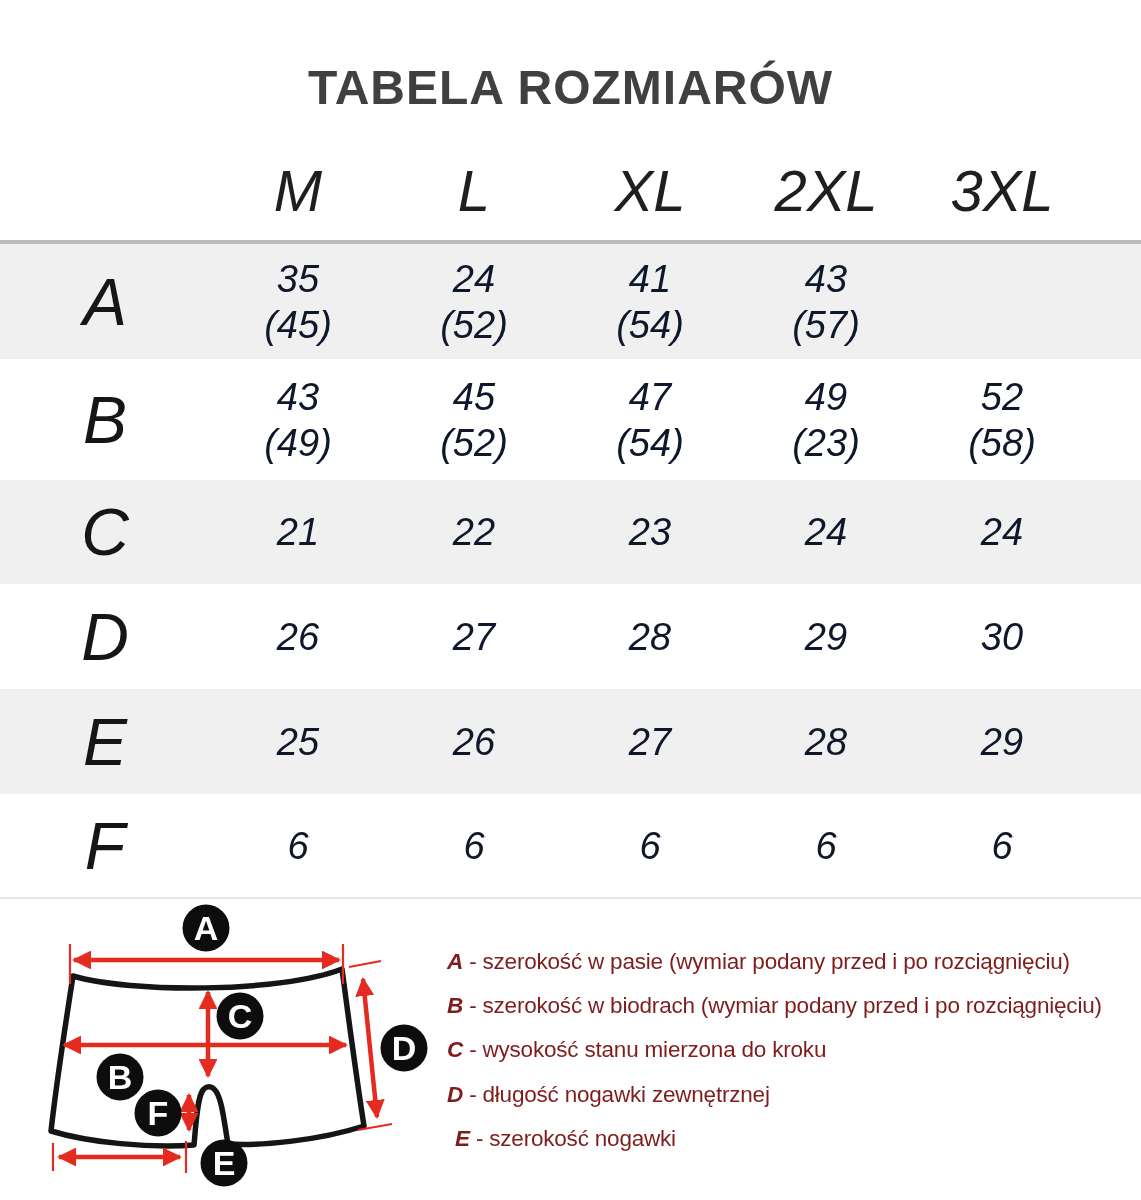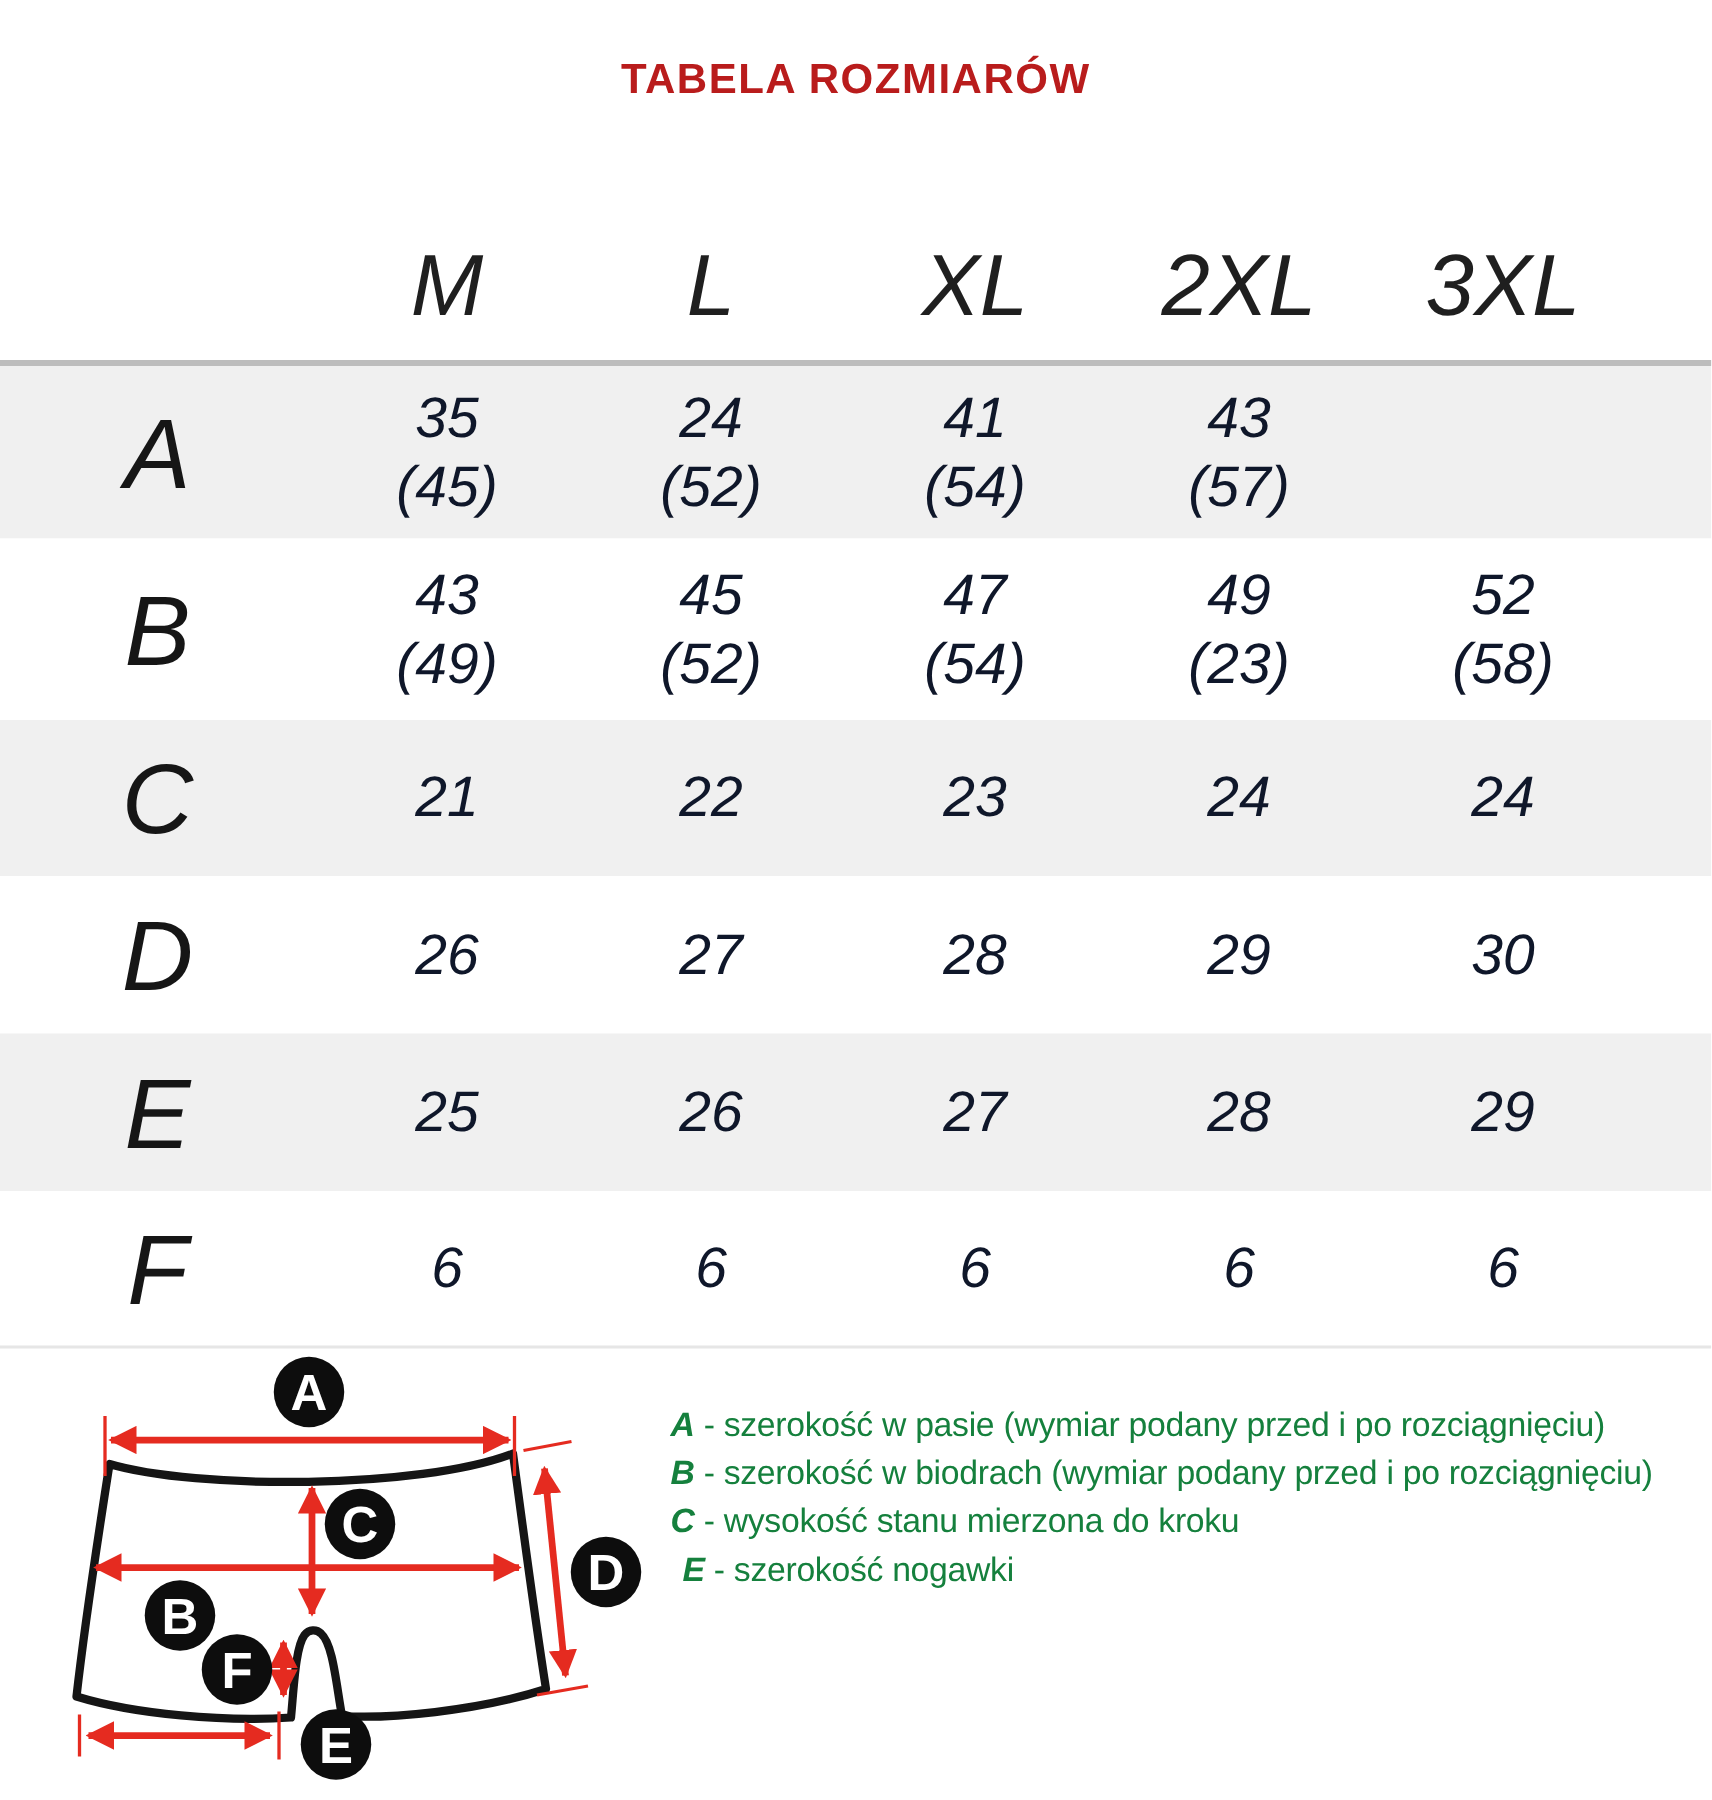--- a/index.html
+++ b/index.html
@@ -1,21 +1,21 @@
 <!DOCTYPE html>
 <html><head>
 <meta charset="utf-8">
 <style>
   html,body{margin:0;padding:0;background:#ffffff;}
   .page{position:relative;width:1141px;height:1200px;background:#fff;overflow:hidden;
         font-family:"Liberation Sans", sans-serif;color:#1a1a1a;}
 
   
   .hdr{position:absolute;top:30px;left:0;width:100%;text-align:center;}
-  .hdr .title{font-size:28px;font-weight:700;color:#b91c1c;letter-spacing:1px;line-height:46px;}
+  .hdr .title{font-size:48px;font-weight:700;color:#404040;letter-spacing:1px;line-height:46px;margin-top:35px;}
   .hdr .subtitle{font-size:28px;font-weight:400;color:#7a7a7a;letter-spacing:.5px;line-height:30px;}
 
   
   .sizetable{position:absolute;top:140px;left:0;width:1141px;}
   .trow{display:flex;align-items:center;}
   .trow .lcell{width:210px;display:flex;align-items:center;justify-content:center;
                font-style:italic;font-stretch:condensed;font-size:66px;color:#161616;}
   .trow .dcell{width:176px;display:flex;align-items:center;justify-content:center;
                font-style:italic;font-stretch:condensed;font-size:38px;color:#0f172a;text-align:center;}
   .trow .pad{width:51px;}
@@ -29,21 +29,21 @@
   .rowE{height:105px;background:#f0f0f0;}
   .rowF{height:103px;background:#ffffff;}
   .table-bottom-line{height:2px;background:#e6e6e6;}
 
   
   .diagram{position:absolute;left:0;top:895px;}
 
   
   .legend{position:absolute;left:447px;top:934px;width:694px;}
   .legend .item{height:32.2px;line-height:32.2px;font-size:22.5px;letter-spacing:-0.2px;
-                color:#15803d;white-space:nowrap;}
+                color:#7f1d1d;white-space:nowrap;margin-top:12px;}
   .legend .item:last-child{padding-left:8px;}
   .legend .lk{font-weight:700;font-style:italic;}
 </style>
 </head>
 <body>
 
 <div class="page">
 
   <div class="hdr">
     <div class="title">TABELA ROZMIARÓW</div>
@@ -320,18 +320,22 @@
     </div>
     <div class="item">
       <span class="lk">B</span>
       <span>- szerokość w biodrach (wymiar podany przed i po rozciągnięciu)</span>
     </div>
     <div class="item">
       <span class="lk">C</span>
       <span>- wysokość stanu mierzona do kroku</span>
     </div>
     <div class="item">
+      <span class="lk">D</span>
+      <span>- długość nogawki zewnętrznej</span>
+    </div>
+    <div class="item">
       <span class="lk">E</span>
       <span>- szerokość nogawki</span>
     </div>
   </div>
 
 </div>
 
 </body></html>

